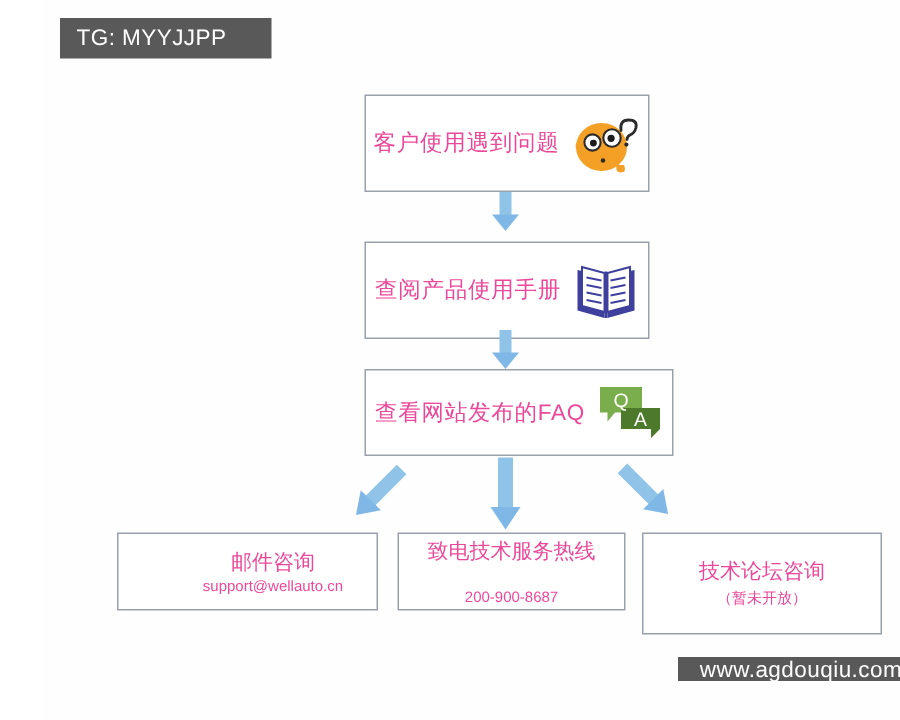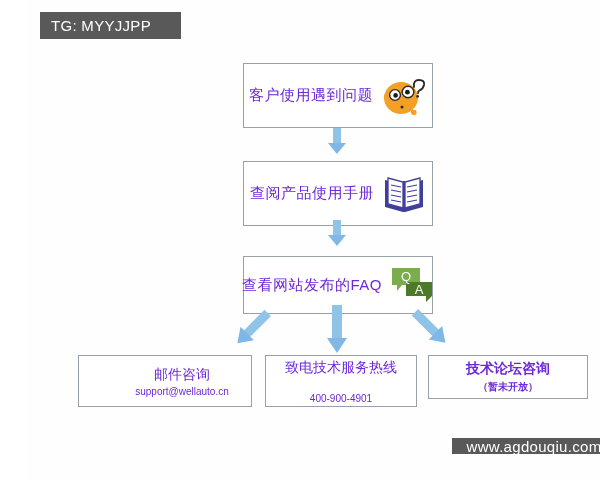--- a/index.html
+++ b/index.html
@@ -52,55 +52,55 @@
 
   
   .node {
     position: absolute;
     box-sizing: border-box;
     border: 1px solid #9aa0aa;
     background: #ffffff;
     display: flex;
     align-items: center;
     justify-content: center;
-    color: #6d28d9;
+    color: #ec4899;
   }
   .node .label {
     font-size: 15px;
     letter-spacing: 0.5px;
     white-space: nowrap;
   }
 
   
   .node.main {
     padding: 0 14px;
   }
   .node.main .inner {
     display: flex;
     align-items: center;
     gap: 8px;
   }
 
   #node-problem  { left: 215px; top: 63px;  width: 190px; height: 65px; }
   #node-manual   { left: 215px; top: 161px; width: 190px; height: 65px; }
-  #node-faq      { left: 215px; top: 256px; width: 190px; height: 58px; }
+  #node-faq      { left: 215px; top: 246px; width: 206px; height: 58px; }
 
   
   .node.leaf {
     flex-direction: column;
     gap: 2px;
     text-align: center;
   }
   .node.leaf .l1 { font-size: 14px; }
   .node.leaf .l2 { font-size: 10px; }
   .node.leaf .l2.small { font-size: 10px; }
 
   #node-email  { left: 50px;  top: 355px; width: 174px; height: 52px; padding-left: 34px; }
   #node-phone  { left: 237px; top: 355px; width: 152px; height: 52px; gap: 16px; }
-  #node-forum  { left: 400px; top: 355px; width: 160px; height: 44px; font-weight: bold; }
+  #node-forum  { left: 400px; top: 355px; width: 160px; height: 68px; }
 
   
   .arrow-svg {
     position: absolute;
     overflow: visible;
   }
   #arr-1 { left: 296px; top: 128px; width: 26px; height: 27px; }
   #arr-2 { left: 296px; top: 220px; width: 26px; height: 27px; }
   #arr-mid { left: 296px; top: 305px; width: 26px; height: 50px; }
   #arr-left { left: 186px; top: 306px; width: 70px; height: 50px; }
@@ -206,21 +206,21 @@
     </g>
   </svg>
 
   <div id="node-email" class="node leaf">
     <span class="l1">邮件咨询</span>
     <span class="l2">support@wellauto.cn</span>
   </div>
 
   <div id="node-phone" class="node leaf">
     <span class="l1">致电技术服务热线</span>
-    <span class="l2">400-900-4901</span>
+    <span class="l2">200-900-8687</span>
   </div>
 
   <div id="node-forum" class="node leaf">
     <span class="l1">技术论坛咨询</span>
     <span class="l2 small">（暂未开放）</span>
   </div>
 
   <div id="wm-bottom" class="watermark">www.agdouqiu.com</div>
 
 </div>

